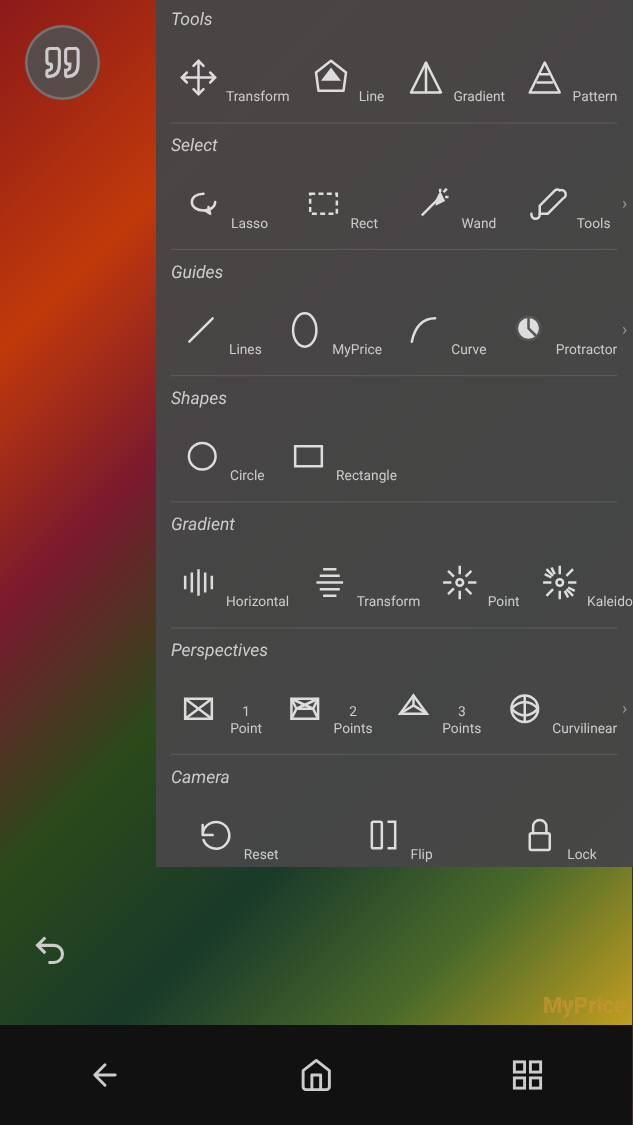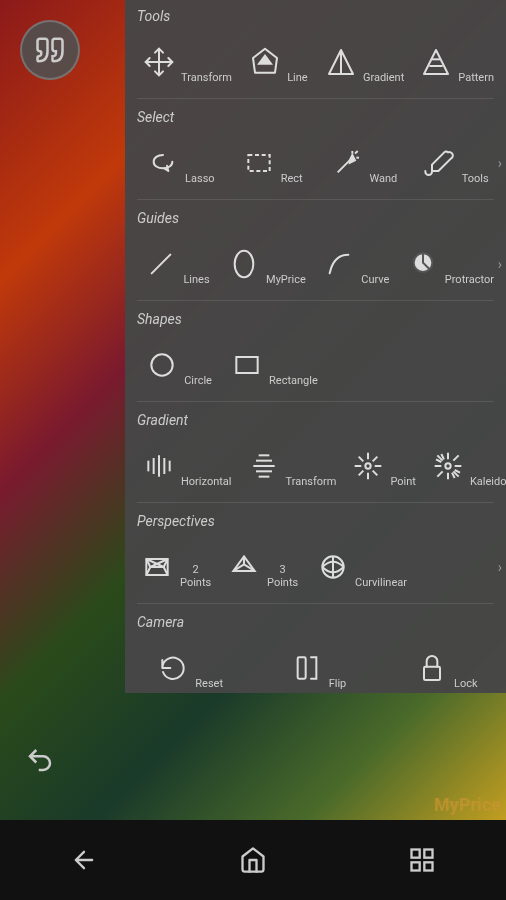--- a/index.html
+++ b/index.html
@@ -465,20 +465,32 @@
       <span class="tool-label">Kaleido</span>
     </div>
 
   </div>
 
   <div class="divider"></div>
 
   <div class="section-title">Perspectives</div>
   <div class="tools-grid section-with-arrow">
 
+    <div class="tool-item">
+      <div class="tool-icon">
+        <svg viewBox="0 0 24 24">
+          <polygon points="4,6 20,6 20,18 4,18" fill="none" stroke="#ddd" stroke-width="1.5"></polygon>
+          <line x1="4" y1="6" x2="12" y2="12"></line>
+          <line x1="20" y1="6" x2="12" y2="12"></line>
+          <line x1="4" y1="18" x2="12" y2="12"></line>
+          <line x1="20" y1="18" x2="12" y2="12"></line>
+        </svg>
+      </div>
+      <span class="tool-label">1 Point</span>
+    </div>
 
     <div class="tool-item">
       <div class="tool-icon">
         <svg viewBox="0 0 24 24">
           <polygon points="4,6 20,6 20,18 4,18" fill="none" stroke="#ddd" stroke-width="1.5"></polygon>
           <line x1="4" y1="6" x2="7" y2="12"></line>
           <line x1="20" y1="6" x2="17" y2="12"></line>
           <line x1="4" y1="18" x2="7" y2="12"></line>
           <line x1="20" y1="18" x2="17" y2="12"></line>
           <line x1="7" y1="12" x2="17" y2="12"></line>

